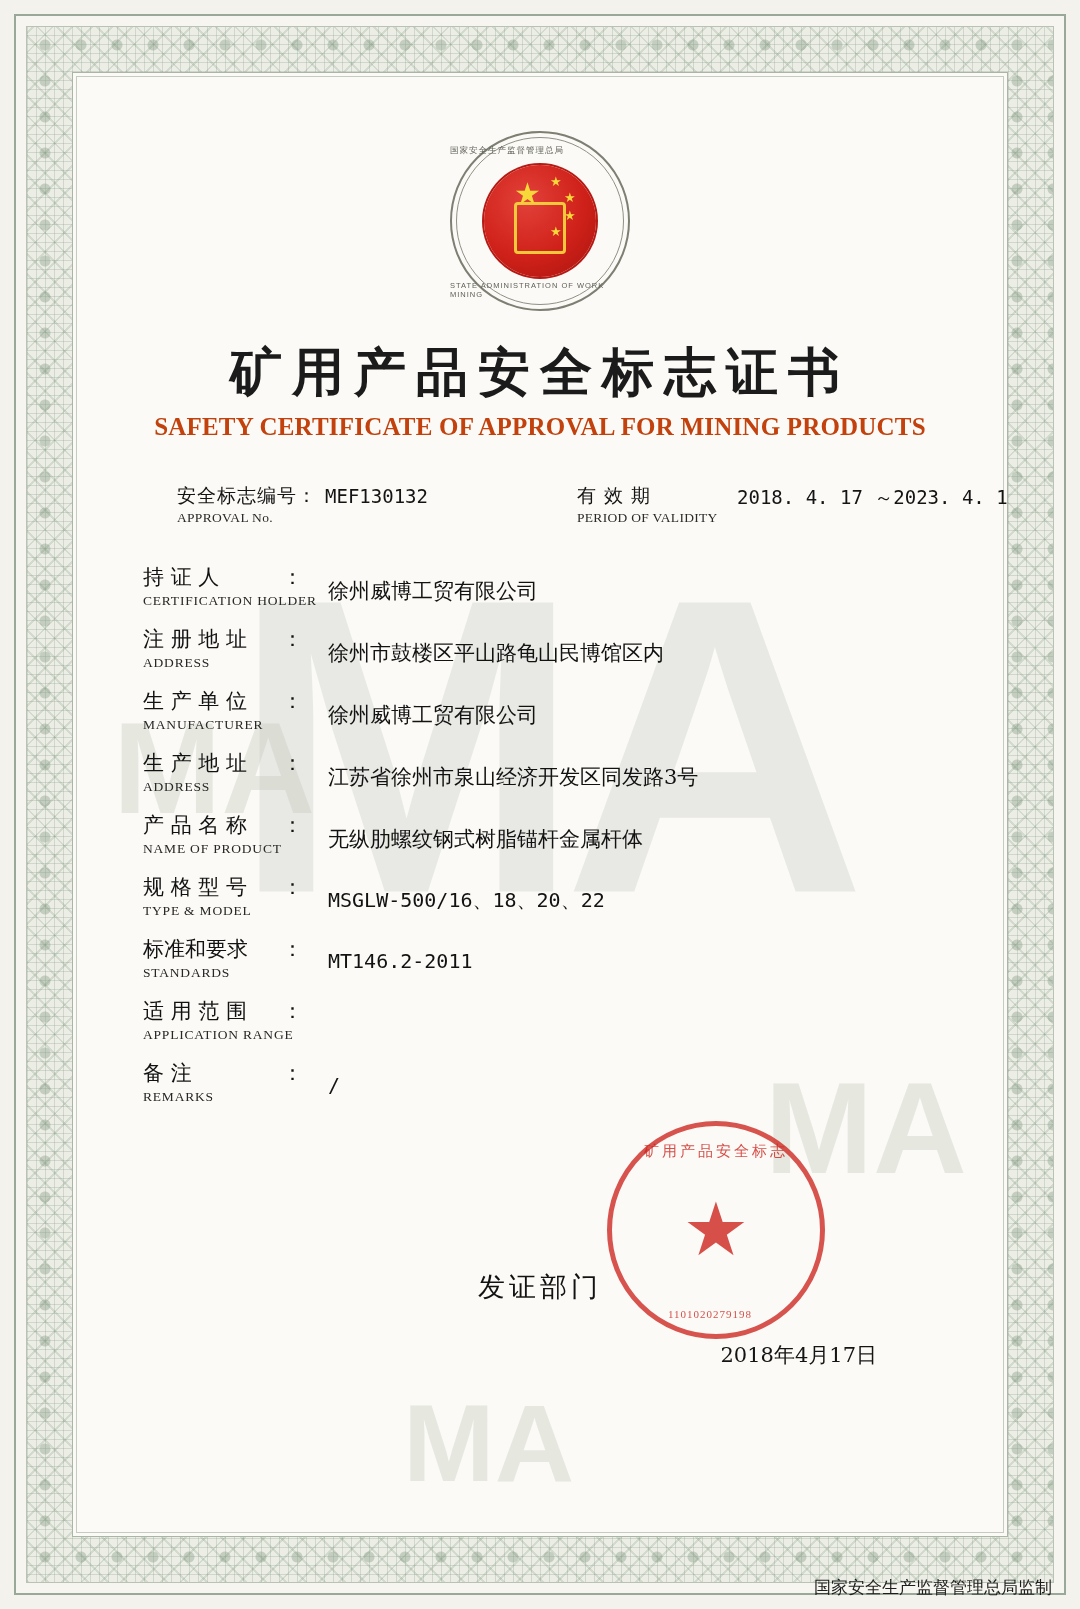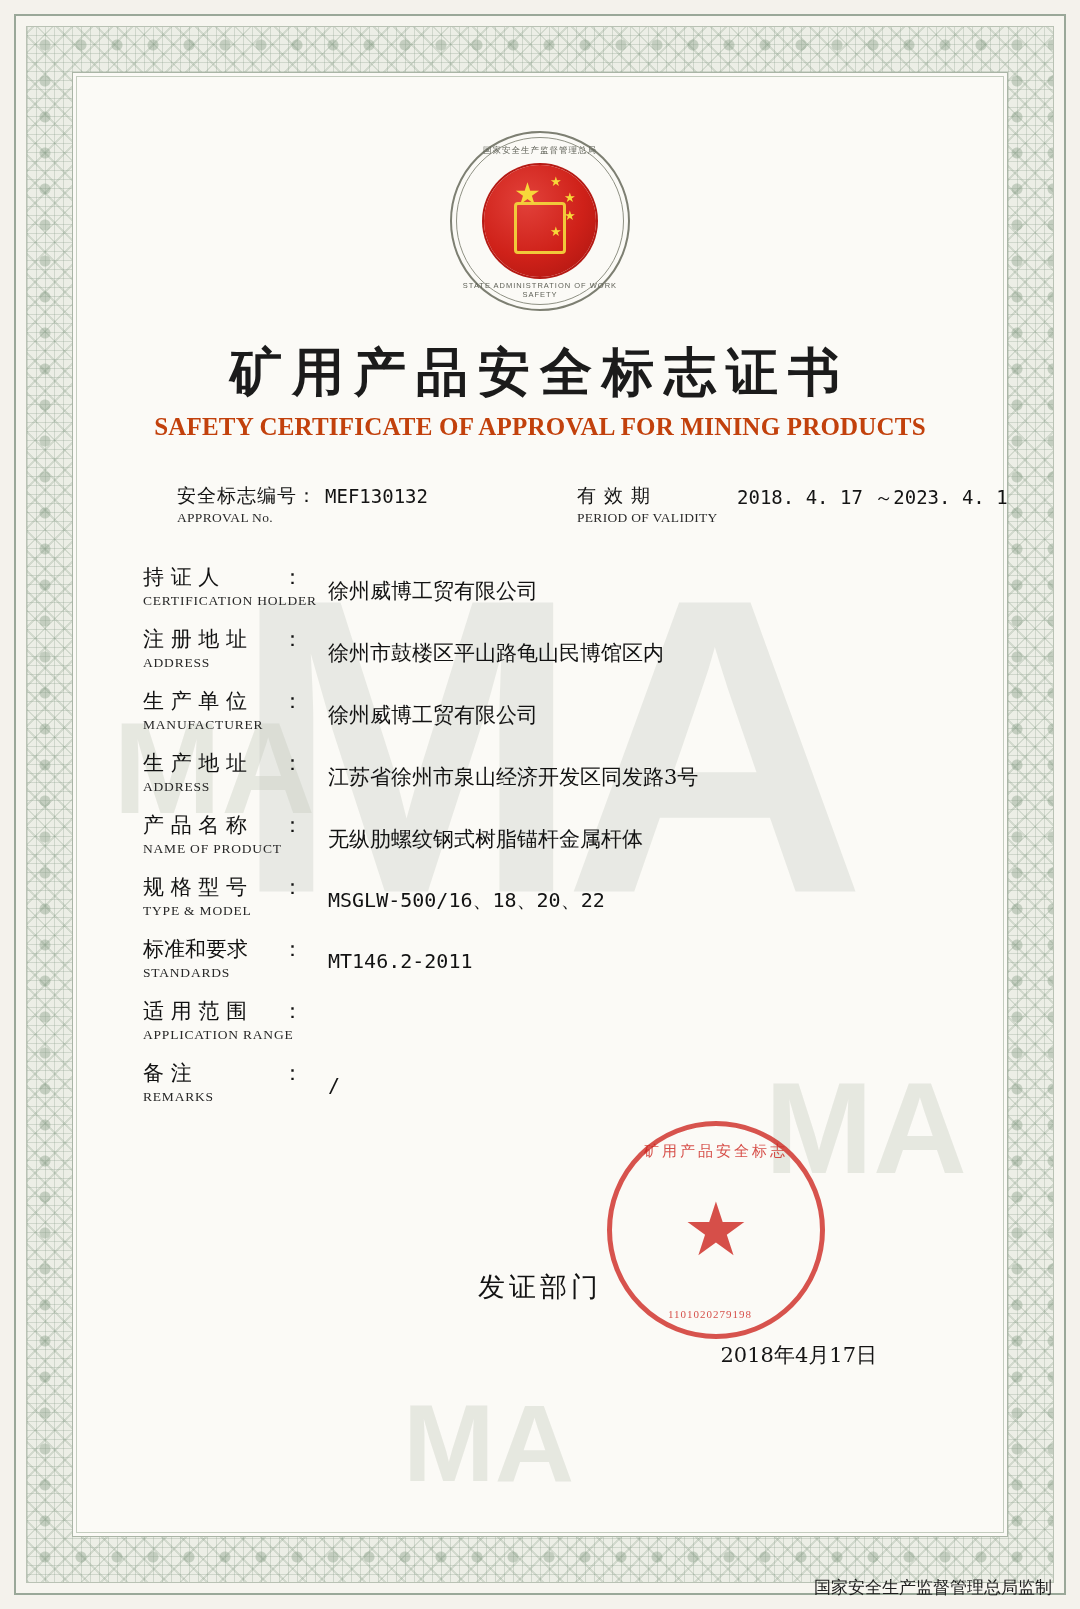--- a/index.html
+++ b/index.html
@@ -152,21 +152,20 @@
     left: 50%; top: 56%;
     transform: translate(-50%,-50%);
     width: 46px; height: 46px;
     border: 3px solid #f2d23c;
     border-radius: 4px;
     opacity: 0.95;
   }
   .emblem-text-top, .emblem-text-bottom {
     position: absolute;
     left: 0; right: 0;
-    text-align: center;
     font-size: 8.5px;
     letter-spacing: 1px;
     color: #5f6157;
     font-family: "Liberation Sans", sans-serif;
   }
   .emblem-text-top { top: 14px; }
   .emblem-text-bottom { bottom: 12px; font-size: 7.5px; }
 
   
   .title-cn {
@@ -392,21 +391,21 @@
     <div class="watermark-small" style="left:40px; top:620px; font-size:130px;">MA</div>
     <div class="watermark-small" style="right:40px; top:980px; font-size:130px;">MA</div>
     <div class="watermark-small" style="left:330px; bottom:30px; font-size:110px;">MA</div>
 
     <div class="content">
 
       <div class="emblem-wrap">
         <div class="emblem-ring"></div>
         <div class="emblem-ring2"></div>
         <div class="emblem-text-top">国家安全生产监督管理总局</div>
-        <div class="emblem-text-bottom">STATE ADMINISTRATION OF WORK SAFETY</div>
+        <div class="emblem-text-bottom">STATE ADMINISTRATION OF WORK MINING</div>
         <div class="emblem-core">
           <span class="emblem-star" style="left:30px; top:14px; font-size:30px;">★</span>
           <span class="emblem-star" style="left:66px; top:10px; font-size:13px;">★</span>
           <span class="emblem-star" style="left:80px; top:26px; font-size:13px;">★</span>
           <span class="emblem-star" style="left:80px; top:44px; font-size:13px;">★</span>
           <span class="emblem-star" style="left:66px; top:60px; font-size:13px;">★</span>
           <div class="emblem-gear"></div>
         </div>
       </div>
 

